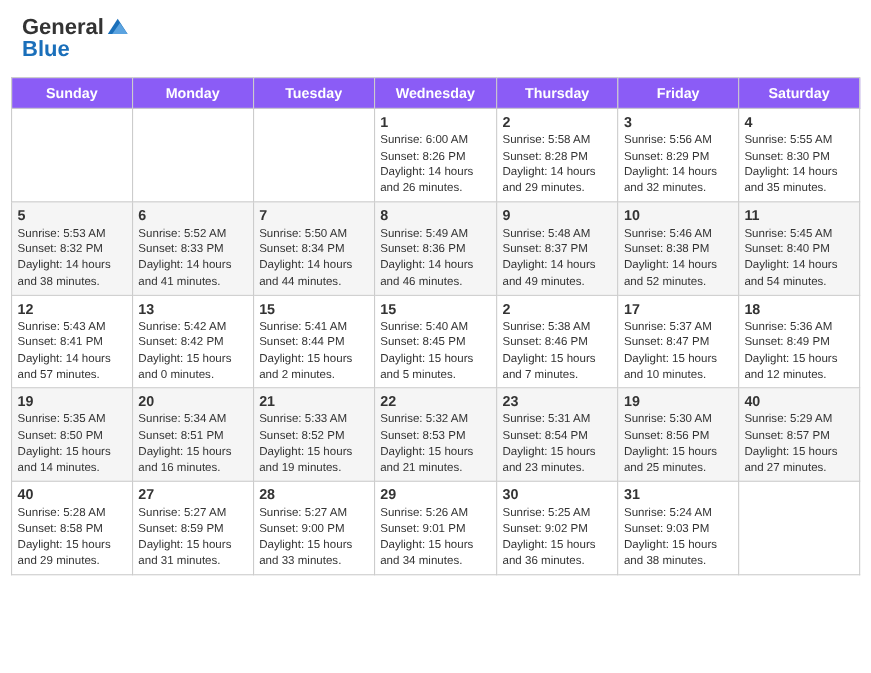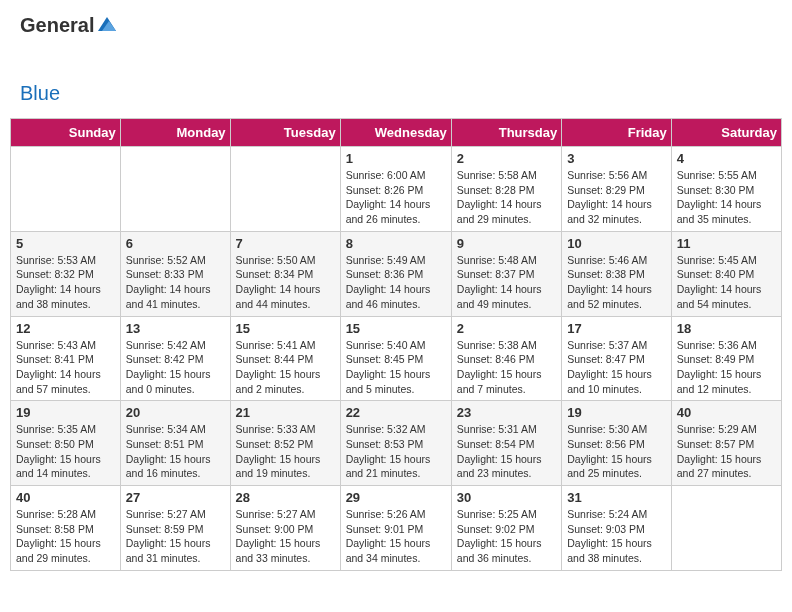--- a/index.html
+++ b/index.html
@@ -26,44 +26,43 @@
     }
     .logo-general {
       color: #333;
       font-size: 20px;
       font-weight: bold;
       line-height: 1;
     }
     .logo-blue {
       color: #1a6fba;
       font-size: 20px;
-      font-weight: normal;
+      font-weight: bold;
       line-height: 1;
-      margin-top: 48px;
     }
     .title-section {
       text-align: right;
     }
     .month-year {
       font-size: 36px;
       font-weight: bold;
       color: #333;
     }
     .location {
       font-size: 16px;
       color: #555;
     }
     .calendar {
       width: 100%;
       border-collapse: collapse;
     }
     .calendar th {
-      background-color: #be185d;
+      background-color: #8b5cf6;
       color: white;
-      text-align: right;
+      text-align: center;
       padding: 6px 4px;
       font-size: 13px;
       font-weight: bold;
       border: 1px solid #ccc;
     }
     .calendar td {
       vertical-align: top;
       border: 1px solid #ccc;
       padding: 4px 5px;
       width: 113px;

